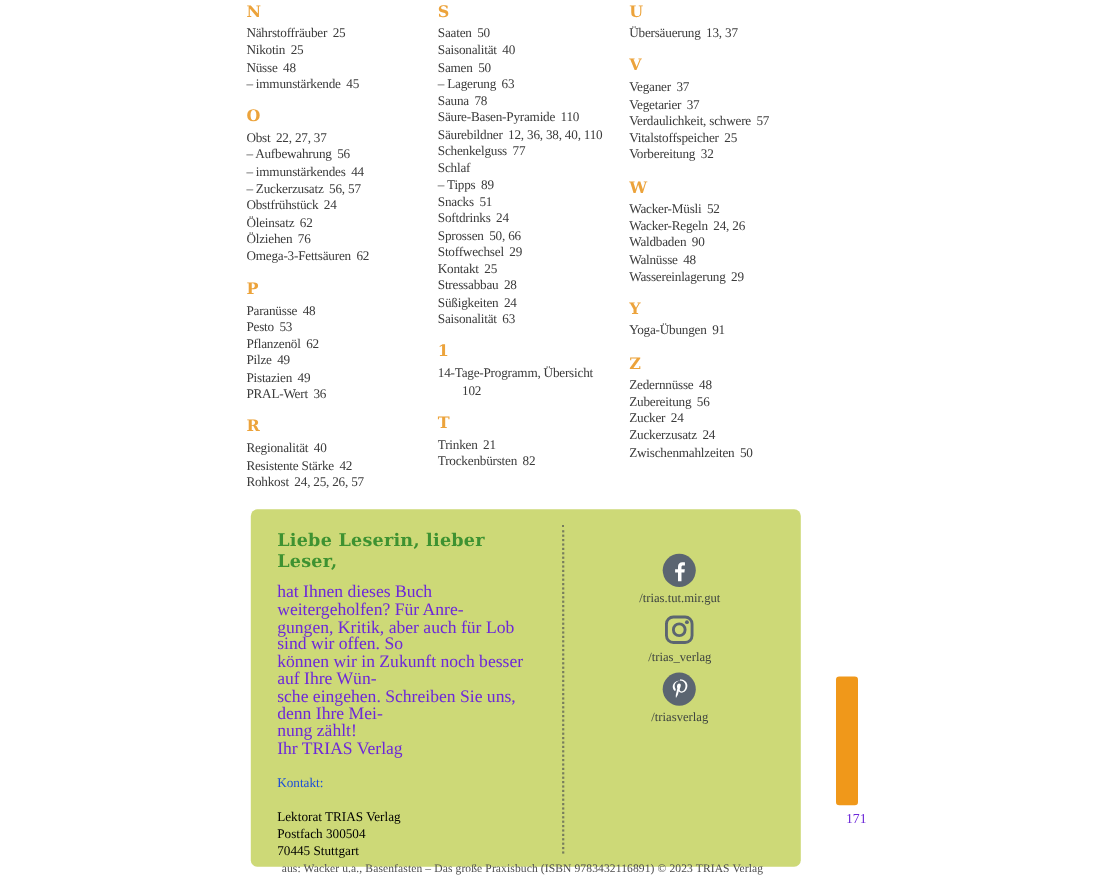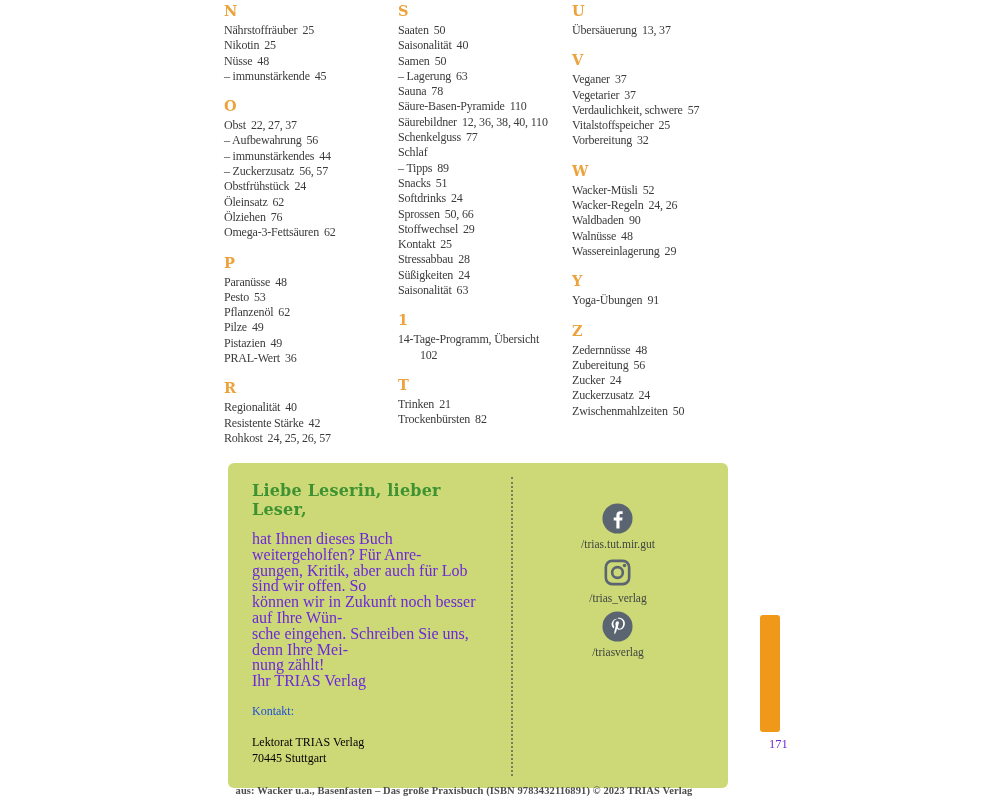--- a/index.html
+++ b/index.html
@@ -58,22 +58,22 @@
   }
   
   .chapter-tab{
     position:absolute;left:760px;top:615px;width:20px;height:117px;
     background:#f0981a;border-radius:3px;
   }
   .pagenum{
     position:absolute;left:737px;top:737px;font-size:12.5px;color:#6d28d9;margin-left:32px;
   }
   .footer{
-    position:absolute;left:464px;top:785px;transform:translateX(-50%);
-    font-size:10.5px;color:#4d4d4d;white-space:nowrap;letter-spacing:0.1px;font-weight:bold;
+    position:absolute;left:475px;top:785px;transform:translateX(-50%);
+    font-size:10.5px;color:#4d4d4d;white-space:nowrap;letter-spacing:0.1px;
   }
 </style>
 </head>
 <body>
 
 <div>
 
   <div>
     <div class="index-col" id="col-0">
         <div class="section">
@@ -187,20 +187,21 @@
           <div class="body-line">können wir in Zukunft noch besser auf Ihre Wün-</div>
           <div class="body-line">sche eingehen. Schreiben Sie uns, denn Ihre Mei-</div>
           <div class="body-line">nung zählt!</div>
           <div class="body-line">Ihr TRIAS Verlag</div>
         </div>
       <div class="contact-block">
         <div class="contact-line">Kontakt:</div>
       </div>
       <div class="address-block" id="address-block">
           <div class="address-line">Lektorat TRIAS Verlag</div>
+          <div class="address-line">Postfach 300504</div>
           <div class="address-line">70445 Stuttgart</div>
         </div>
     </div>
     <div class="divider"></div>
     <div class="social-col" id="social-col">
         <div class="social-item">
           <span class="icon"><svg width="33" height="33" viewBox="0 0 34 34">
               <circle cx="17" cy="17" r="15.5" fill="#5b6571"></circle>
               <path d="M19.1 27.2v-8.1h2.72l.41-3.16H19.1v-2.02c0-.91.25-1.53 1.56-1.53h1.67V9.56c-.29-.04-1.28-.12-2.43-.12-2.41 0-4.06 1.47-4.06 4.17v2.33h-2.73v3.16h2.73v8.1z" fill="#fff"></path>
             </svg></span>

